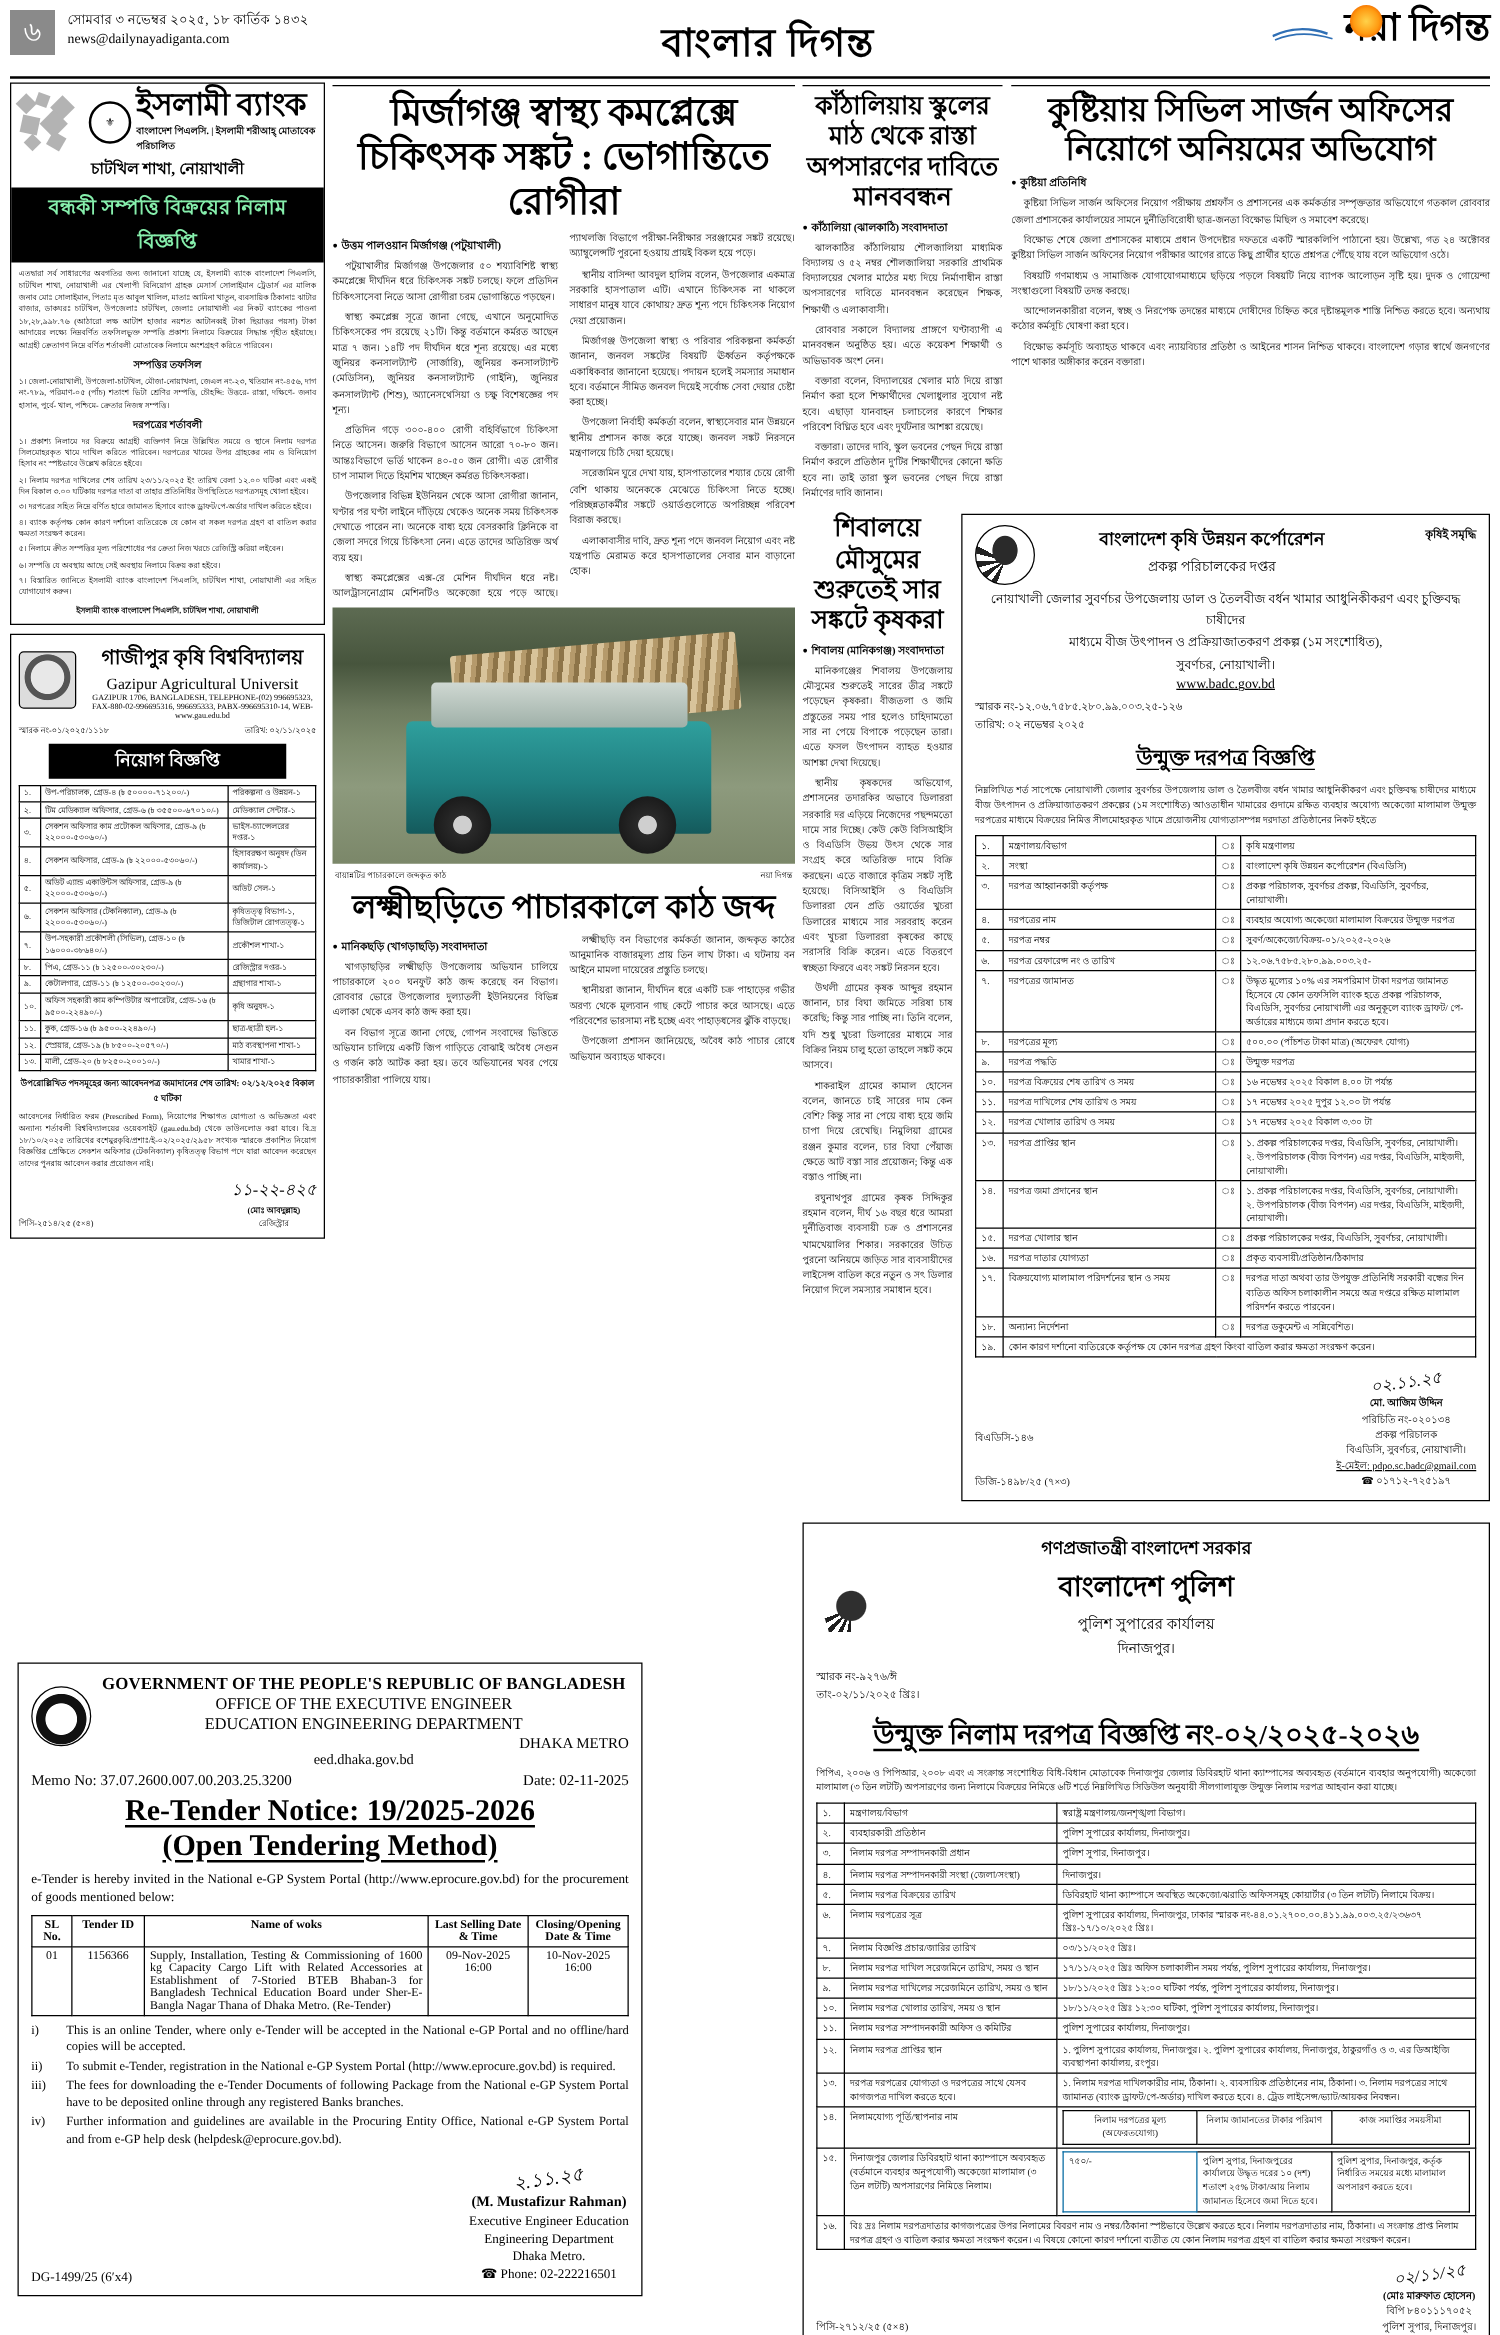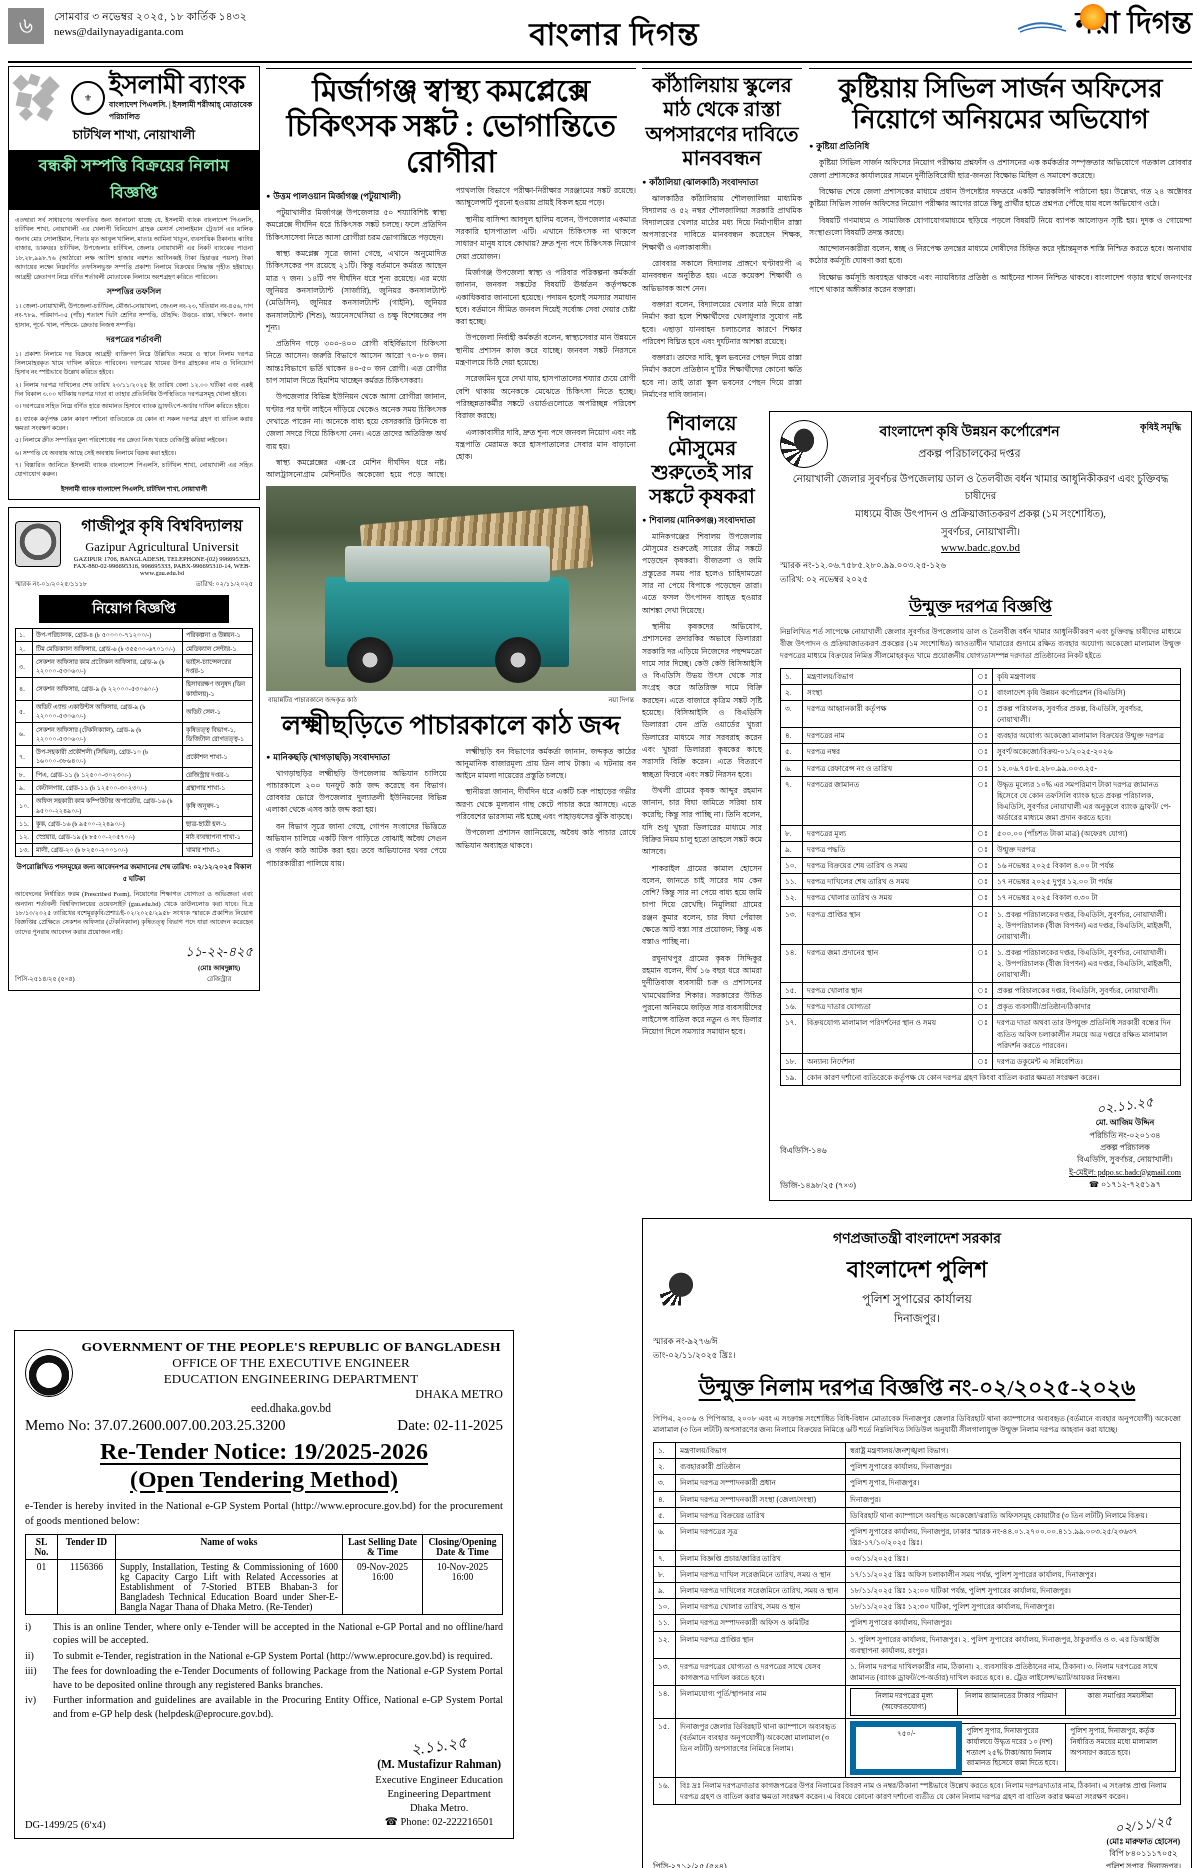--- a/index.html
+++ b/index.html
@@ -722,21 +722,21 @@
                   </table>
               </td>
             </tr>
             <tr>
               <td class="sl">১৫.</td>
               <td class="lbl">দিনাজপুর জেলার ডিবিরহাট থানা ক্যাম্পাসে অব্যবহৃত (বর্তমানে ব্যবহার অনুপযোগী) অকেজো মালামাল (৩ তিন লটটি) অপসারণের নিমিত্তে নিলাম।</td>
               <td>
                 <table style="width:100%;border-collapse:collapse;font-size:7.2px">
                   <tbody>
                       <tr>
-                    <td style="border:6px solid #0369a1;text-align:center;width:33%">৭৫০/-</td>
+                    <td style="border:1px solid #0369a1;text-align:left;width:33%">৭৫০/-</td>
                     <td style="border:1px solid #000;width:33%">পুলিশ সুপার, দিনাজপুরের কার্যালয়ে উদ্ধৃত দরের ১০ (দশ) শতাংশ ২৫% টাকা/আয় নিলাম জামানত হিসেবে জমা দিতে হবে।</td>
                     <td style="border:1px solid #000;">পুলিশ সুপার, দিনাজপুর, কর্তৃক নির্ধারিত সময়ের মধ্যে মালামাল অপসারণ করতে হবে।</td>
                   </tr>
                 </tbody>
                   </table>
               </td>
             </tr>
             <tr>
                 <td class="sl">১৬.</td>
                 <td colspan="2">বিঃ দ্রঃ নিলাম দরপত্রদাতার কাগজপত্রের উপর নিলামের বিবরণ নাম ও নম্বর/ঠিকানা স্পষ্টভাবে উল্লেখ করতে হবে। নিলাম দরপত্রদাতার নাম, ঠিকানা। এ সংক্রান্ত প্রাপ্ত নিলাম দরপত্র গ্রহণ ও বাতিল করার ক্ষমতা সংরক্ষণ করেন। এ বিষয়ে কোনো কারণ দর্শানো ব্যতীত যে কোন নিলাম দরপত্র গ্রহণ বা বাতিল করার ক্ষমতা সংরক্ষণ করেন।</td>
@@ -761,21 +761,21 @@
     <div style="display:flex;align-items:flex-start;gap:6px">
       <div class="gov-seal" style="margin-top:10px"></div>
       <div style="flex:1">
         <div class="en-h1">GOVERNMENT OF THE PEOPLE'S REPUBLIC OF BANGLADESH</div>
         <div class="en-h2">OFFICE OF THE EXECUTIVE ENGINEER</div>
         <div class="en-h2">EDUCATION ENGINEERING DEPARTMENT</div>
         <div class="en-h3">DHAKA METRO</div>
         <div class="en-url">eed.dhaka.gov.bd</div>
       </div>
     </div>
-    <div style="display:flex;justify-content:space-between;font-size:15px;margin-top:3px">
+    <div style="display:flex;justify-content:space-between;font-size:12px;margin-top:3px">
       <span>Memo No: 37.07.2600.007.00.203.25.3200</span>
       <span>Date: 02-11-2025</span>
     </div>
     <div class="retender">
       <span>Re-Tender Notice: 19/2025-2026</span><br>
       <span>(Open Tendering Method)</span>
     </div>
     <div class="en-body">e-Tender is hereby invited in the National e-GP System Portal (http://www.eprocure.gov.bd) for the procurement of goods mentioned below:</div>
 
     <table class="etbl">

